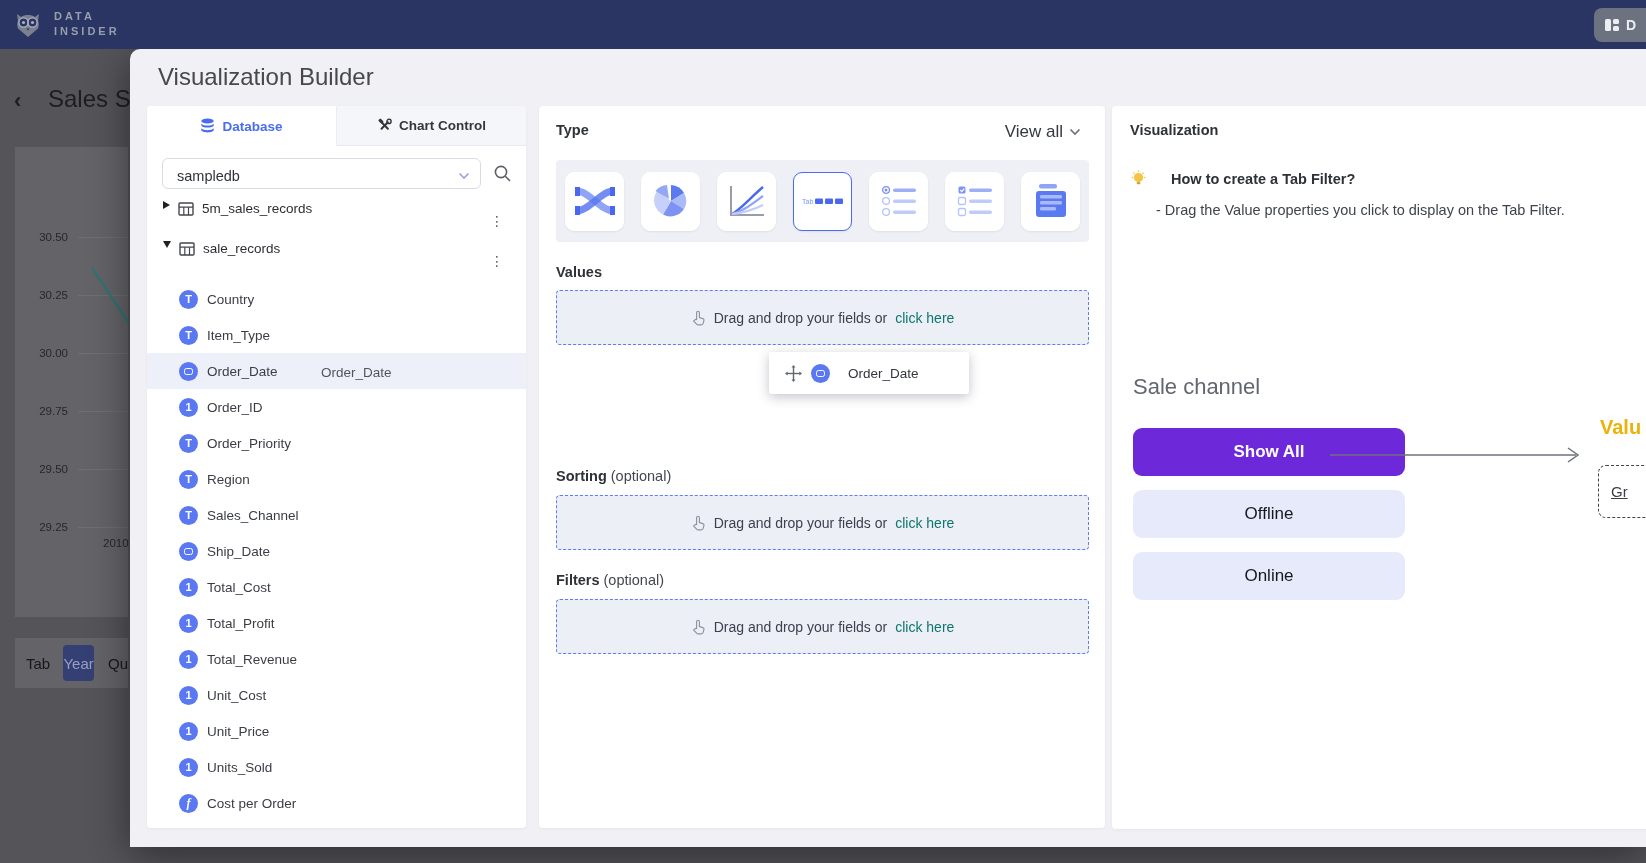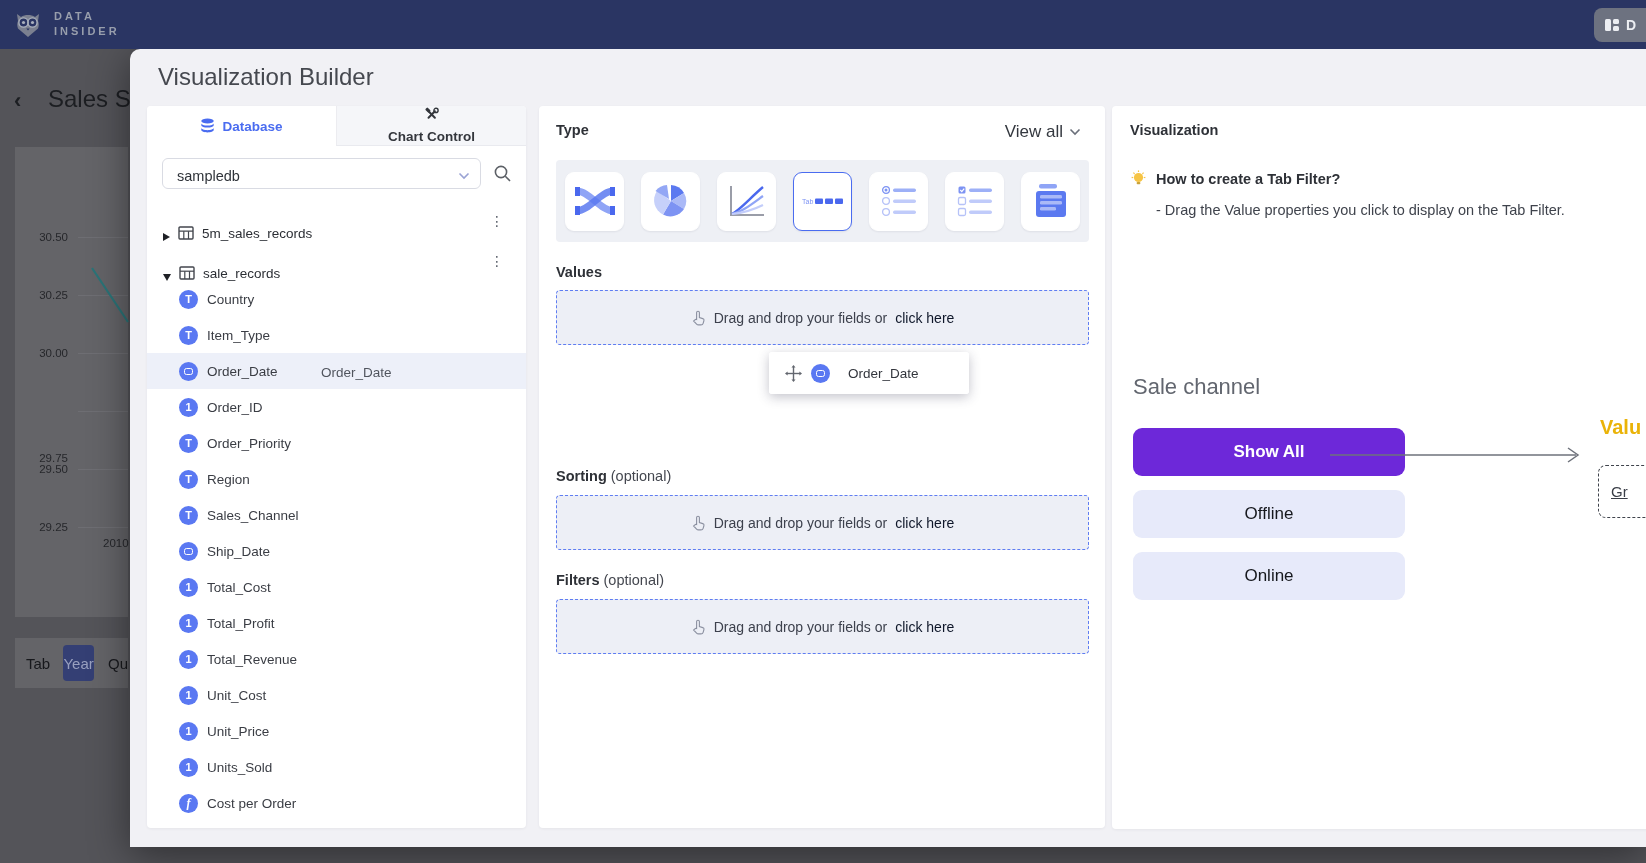--- a/index.html
+++ b/index.html
@@ -31,28 +31,28 @@
 
   .panel { position:absolute; background:#fff; border-radius:4px; box-shadow:0 1px 3px rgba(30,30,50,.06); }
   .panel-left { left:17px; top:57px; width:379px; height:722px; overflow:hidden; }
   .panel-mid  { left:409px; top:57px; width:566px; height:722px; }
   .panel-right{ left:982px; top:57px; width:540px; height:723px; }
 
   
   .db-tabs { display:flex; height:40px; }
   .db-tab { flex:1; display:flex; align-items:center; justify-content:center; gap:7px; font-size:13.5px; font-weight:bold; cursor:pointer; }
   .db-tab.active { color:#4a6cf0; background:#fff; }
-  .db-tab.inactive { color:#33363c; background:#f5f6f9; border-left:1px solid #ececf0; border-bottom:1px solid #e9eaef;flex-direction:column; }
+  .db-tab.inactive { color:#33363c; background:#f5f6f9; border-left:1px solid #ececf0; border-bottom:1px solid #e9eaef; }
 
   .search-row { position:absolute; left:15px; top:52px; width:352px; height:31px; display:flex; align-items:center; }
   .db-select { width:319px; height:31px; background:#fff; border:1px solid #d9dbe3; border-radius:6px; display:flex; align-items:center; justify-content:space-between; padding:4px 10px 0 14px; font-size:14.5px; color:#2f3339; cursor:pointer; }
   .search-icon { margin-left:12px; cursor:pointer; display:flex; }
 
   .tree { position:absolute; left:0; top:95px; width:379px; }
-  .tree-group { height:40px; display:flex; align-items:flex-end; padding-left:16px; position:relative; cursor:pointer; }
+  .tree-group { height:40px; display:flex; align-items:flex-start; padding-left:16px; position:relative; cursor:pointer; }
   .caret { width:0; height:0; margin-right:8px; }
   .caret.closed { border-left:7px solid #1f2126; border-top:4.5px solid transparent; border-bottom:4.5px solid transparent; }
   .caret.open { border-top:7px solid #1f2126; border-left:4.5px solid transparent; border-right:4.5px solid transparent; }
   .tbl-icon { margin-right:8px; display:flex; }
   .tree-group-label { font-size:13.5px; font-weight:500; color:#2b2e34; }
   .kebab { position:absolute; right:22px; top:50%; transform:translateY(-50%); color:#5a5f6a; font-size:14px; letter-spacing:0; line-height:4px; cursor:pointer; }
   .tree-field { height:36px; display:flex; align-items:center; padding-left:32px; cursor:pointer; }
   .tree-field.selected { background:#edf0f9; }
   .f-icon { width:19px; height:19px; border-radius:50%; background:#5a78f2; color:#fff; display:flex; align-items:center; justify-content:center; font-size:11px; font-weight:bold; margin-right:9px; flex:none; }
   .f-icon .date-glyph { width:9px; height:7px; border:1.5px solid #fff; border-radius:2.5px; }
@@ -63,28 +63,28 @@
   
   .sec-label { position:absolute; left:17px; font-size:14.5px; font-weight:bold; color:#2e3137; }
   .sec-label .opt { font-weight:normal; color:#44474f; }
   .view-all { position:absolute; right:24px; top:16px; font-size:17px; color:#34383f; display:flex; align-items:center; gap:6px; cursor:pointer; }
   .type-strip { position:absolute; left:17px; top:54px; width:533px; height:82px; background:#eef0f5; border-radius:4px; display:flex; align-items:center; justify-content:space-between; padding:0 9px; }
   .type-card { width:59px; height:59px; background:#fff; border-radius:9px; display:flex; align-items:center; justify-content:center; cursor:pointer; box-shadow:0 1px 2px rgba(40,40,70,.08); border:1px solid #fff; }
   .type-card.selected { border:1.5px solid #4a6cf0; }
 
   .dropzone { position:absolute; left:17px; width:533px; height:55px; background:#edeff6; border:1px dashed #5f7df2; border-radius:4px; display:flex; align-items:center; justify-content:center; gap:8px; }
   .dz-text { font-size:14px; color:#3d414d; }
-  .dz-link { font-size:14px; color:#0f172a; cursor:pointer; }
+  .dz-link { font-size:14px; color:#0f766e; cursor:pointer; }
 
   .drag-chip { position:absolute; left:230px; top:246px; width:200px; height:42px; background:rgba(255,255,255,.93); border-radius:3px; box-shadow:0 3px 12px rgba(40,40,70,.28); display:flex; align-items:center; padding-left:16px; gap:9px; z-index:4; cursor:grabbing; }
   .drag-chip .f-label { color:#33363d; }
 
   
   .viz-header { position:absolute; left:18px; top:16px; font-size:14.5px; font-weight:bold; color:#2e3137; }
-  .tip-row { position:absolute; left:18px; top:64px; display:flex; align-items:center; gap:9px; }
+  .tip-row { position:absolute; left:18px; top:64px; display:flex; align-items:center; gap:24px; }
   .tip-title { font-size:14.5px; font-weight:bold; color:#2e3137; }
   .tip-body { position:absolute; left:44px; top:96px; font-size:14.5px; color:#3f434c; }
   .widget-title { position:absolute; left:21px; top:268px; font-size:22px; font-weight:500; color:#62666f; }
   .chan-btns { position:absolute; left:21px; top:322px; width:272px; display:flex; flex-direction:column; gap:14px; }
   .chan-btn { height:48px; border-radius:9px; display:flex; align-items:center; justify-content:center; font-size:17px; cursor:pointer; background:#e7eafa; color:#16181d; }
   .chan-btn.primary { background:#6d28d9; color:#fff; font-weight:bold; }
 
   .anno-arrow { position:absolute; left:1330px; top:444px; z-index:12; }
   .anno-value { position:absolute; left:1600px; top:416px; font-size:20px; font-weight:bold; color:#eab308; z-index:12; white-space:nowrap; }
   .anno-box { position:absolute; left:1598px; top:465px; width:80px; height:53px; border:1.5px dashed #3f434c; border-radius:8px; display:flex; align-items:center; padding-left:12px; z-index:12; }
@@ -98,21 +98,21 @@
   <div class="bg-back">‹</div>
   <div class="bg-title">Sales Sa</div>
   <div class="bg-chart"></div>
   <div id="yticks">
       <div class="bg-ytick" style="right: 1578px; left: 28px; top: 231px;">30.50</div>
       <div class="bg-grid" style="top: 237px;"></div>
       <div class="bg-ytick" style="right: 1578px; left: 28px; top: 289px;">30.25</div>
       <div class="bg-grid" style="top: 295px;"></div>
       <div class="bg-ytick" style="right: 1578px; left: 28px; top: 347px;">30.00</div>
       <div class="bg-grid" style="top: 353px;"></div>
-      <div class="bg-ytick" style="right: 1578px; left: 28px; top: 405px; margin-top: 47px;">29.75</div>
+      <div class="bg-ytick" style="right: 1578px; left: 28px; top: 405px;">29.75</div>
       <div class="bg-grid" style="top: 411px;"></div>
       <div class="bg-ytick" style="right: 1578px; left: 28px; top: 463px;">29.50</div>
       <div class="bg-grid" style="top: 469px;"></div>
       <div class="bg-ytick" style="right: 1578px; left: 28px; top: 521px;">29.25</div>
       <div class="bg-grid" style="top: 527px;"></div>
     </div>
   <svg class="bg-line" width="130" height="863" viewBox="0 0 130 863">
       <polyline points="92,268 128,322" fill="none" stroke="#2a7478" stroke-width="2.2"></polyline>
     </svg>
   <div class="bg-xtick">2010</div>

